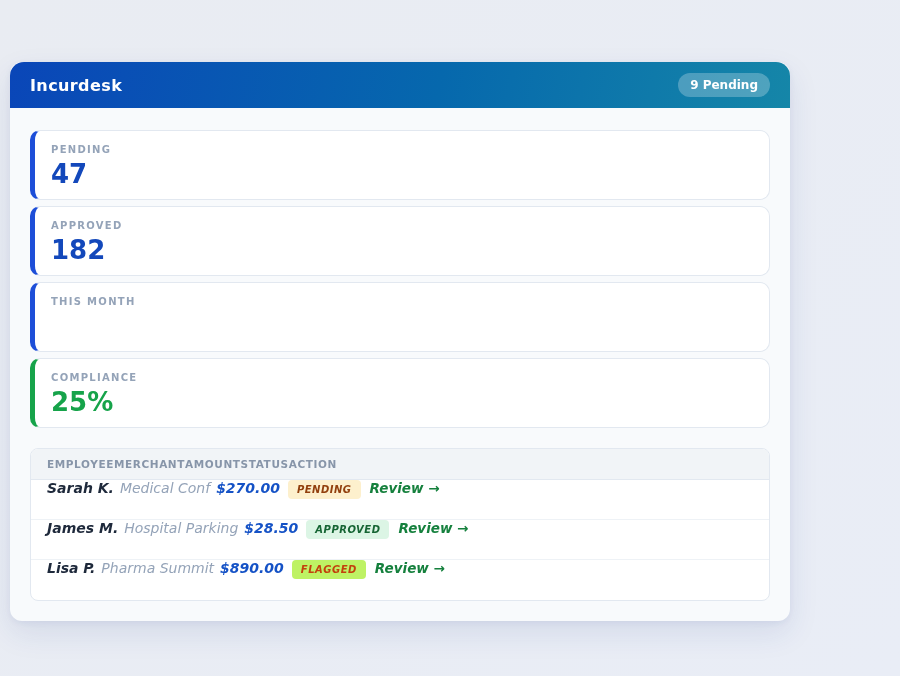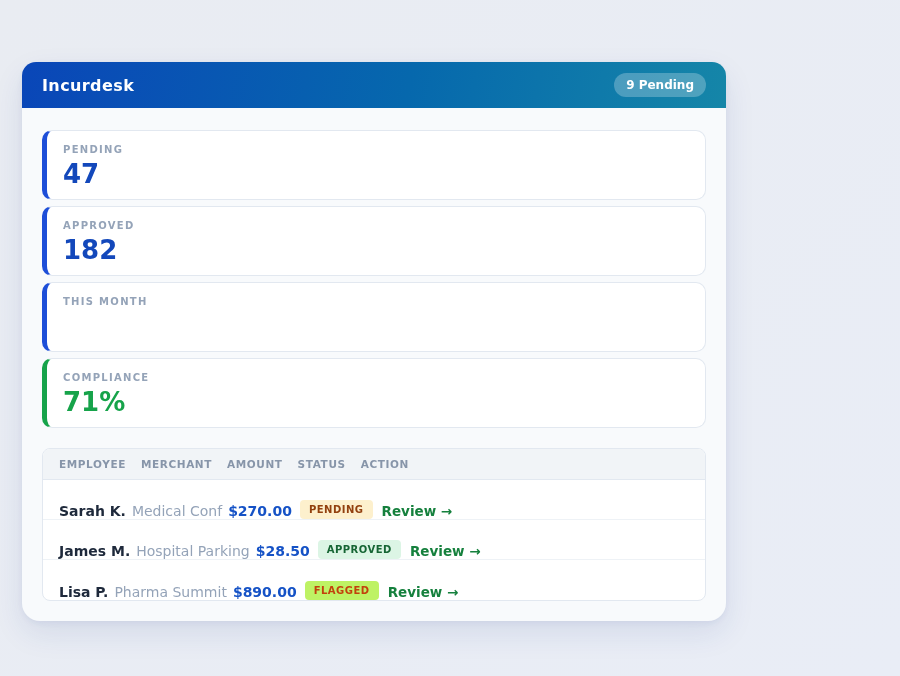--- a/index.html
+++ b/index.html
@@ -7,23 +7,23 @@
     width: 900px; height: 676px;
     font-family: "DejaVu Sans", "Liberation Sans", sans-serif;
     overflow: hidden;
   }
   body {
     background: linear-gradient(135deg, #e9ecf2 0%, #e9edf6 100%);
     position: relative;
   }
   .app-card {
     position: absolute;
-    left: 22px; top: 62px;
-    width: 704px;
-    border-radius: 18px;
+    left: 10px; top: 62px;
+    width: 780px;
+    border-radius: 12px;
     box-shadow: 0 12px 30px rgba(30, 58, 138, 0.10), 0 2px 6px rgba(30,58,138,0.06);
     background: #f8fafc;
   }
   .app-header {
     height: 46px;
     border-radius: 14px 14px 0 0;
     background: linear-gradient(100deg, #0a46b8 0%, #0668ad 55%, #1586a8 100%);
     display: flex;
     align-items: center;
     justify-content: space-between;
@@ -76,35 +76,36 @@
     background: #ffffff;
     border: 1px solid #e2e8f0;
     border-radius: 8px;
     overflow: hidden;
   }
   .table-header {
     background: #f1f4f7;
     border-bottom: 1px solid #e2e8f0;
     padding: 9px 16px;
     display: flex;
-    gap: 15px;
+    gap: 0;
   }
   .table-header span {
     font-size: 10.5px;
     font-weight: bold;
     letter-spacing: 0.6px;
     color: #8795a9;
   }
   .table-row {
     display: flex;
-    align-items: flex-end;
+    align-items: flex-start;
     padding: 0 16px;
     height: 40px;
     border-bottom: 1px solid #eef2f6;
     font-size: 14px;
+    font-style: italic;
   }
   .table-row:last-child { border-bottom: none; }
   .cell-employee { font-weight: bold; color: #1e293b; margin-right: 6px; }
   .cell-merchant { color: #94a3b8; margin-right: 6px; }
   .cell-amount  { font-weight: bold; color: #1552c6; margin-right: 8px; }
   .status-badge {
     font-size: 10px;
     font-weight: bold;
     letter-spacing: 0.5px;
     padding: 4px 9px;
@@ -143,21 +144,21 @@
       <div class="stat-label">APPROVED</div>
       <div class="stat-value">182</div>
     </div>
 
     <div class="stat-card">
       <div class="stat-label">THIS MONTH</div>
     </div>
 
     <div class="stat-card accent-green">
       <div class="stat-label">COMPLIANCE</div>
-      <div class="stat-value">71%</div>
+      <div class="stat-value">25%</div>
     </div>
 
     <div class="exp-table">
 
       <div class="table-header">
         <span>EMPLOYEE</span>
         <span>MERCHANT</span>
         <span>AMOUNT</span>
         <span>STATUS</span>
         <span>ACTION</span>

